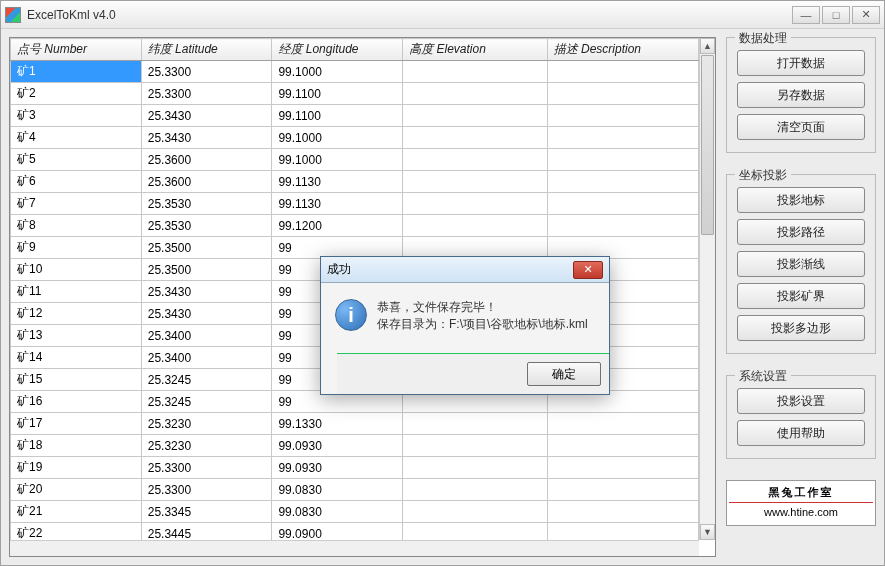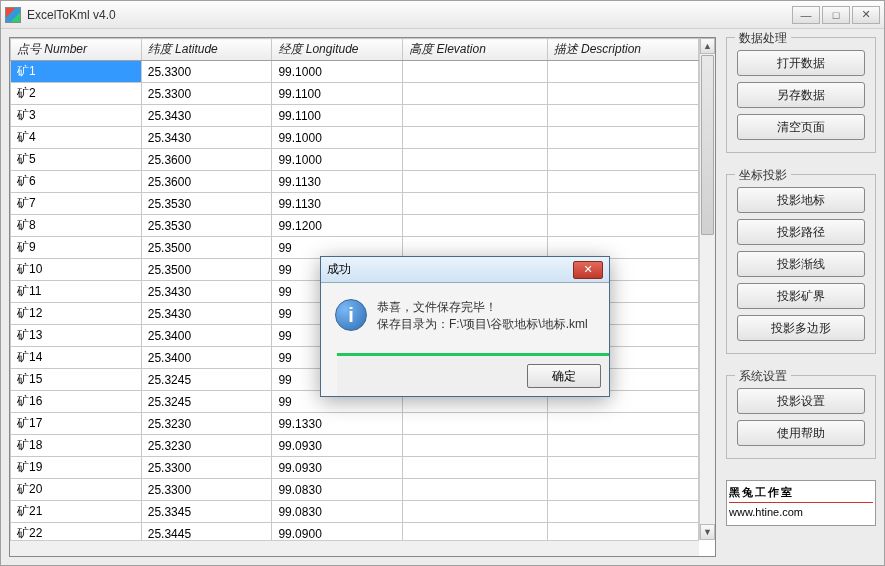--- a/index.html
+++ b/index.html
@@ -138,21 +138,21 @@
       border: 1px solid #888;
       border-radius: 3px;
       font-size: 12px;
       color: #222;
       cursor: pointer;
     }
     .btn:first-of-type { margin-top: 4px; }
     .branding {
       border: 1px solid #999;
       background: #fff;
-      text-align: left;
+      text-align: center;
       padding: 4px 2px;
       font-size: 11px;
       line-height: 1.4;
     }
     .branding .cn { font-weight: bold; letter-spacing: 2px; }
     .branding hr { border:none; border-top:1px solid #c33; margin:2px 0;}
     .branding .url { font-weight: normal; font-size: 11px; }
     
     .dialog {
       position: absolute;
@@ -191,21 +191,21 @@
       width: 32px; height: 32px;
       border-radius: 50%;
       background: radial-gradient(circle at 30% 30%, #7ab8f5, #2d6db3);
       color: #fff;
       display:flex;align-items:center;justify-content:center;
       font-weight: bold; font-size: 20px;
       flex-shrink: 0;
       border: 1px solid #3a6a9a;
     }
     .dlg-foot {
-      border-top: 3px solid #22c55e;
+      border-top: 1px solid #22c55e;
       background: #efefef;
       padding: 8px;
       text-align: right;
       margin-left: 16px;
     }
     .dlg-btn {
       width: 74px; height: 24px;
       background: linear-gradient(#fafafa,#e2e2e2);
       border: 1px solid #707070;
       border-radius: 2px;

